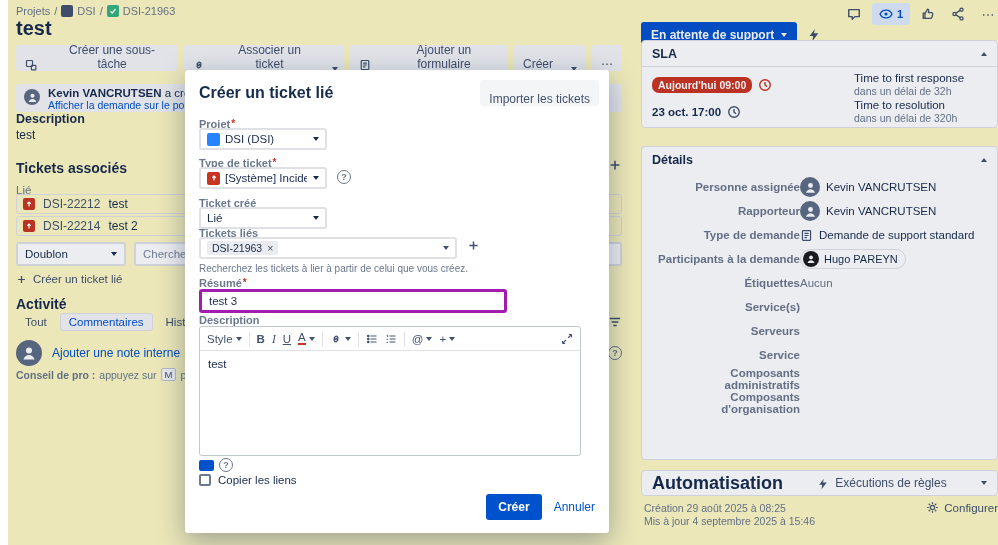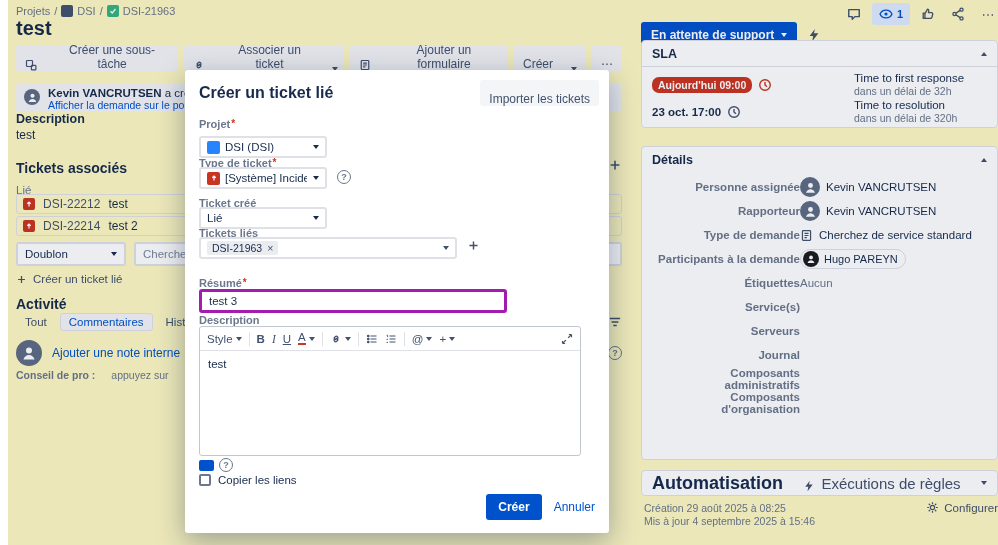--- a/index.html
+++ b/index.html
@@ -64,21 +64,21 @@
   .tab.sel-tab { background:#F4F5F7; border-color:#DFE1E6; color:#0052CC; }
   .tabs .filter { margin-left:auto; cursor:pointer; }
   .comment-row { position:absolute; top:340px; left:0; width:606px; display:flex; gap:10px;
     align-items:center; }
   .comment-row a { color:#0052CC; text-decoration:none; font-size:12px; cursor:pointer; }
   .comment-row .sep { color:#42526E; }
   .qmark { width:14px; height:14px; border:1.5px solid #6B778C; border-radius:50%; color:#6B778C;
     font-size:9px; display:inline-flex; align-items:center; justify-content:center; font-weight:700; }
   .qmark::after { content:"?"; }
   .comment-row .qmark { margin-left:auto; }
-  .tip { position:absolute; top:368px; font-size:10.5px; color:#6B778C; display:flex; gap:16px;
+  .tip { position:absolute; top:368px; font-size:10.5px; color:#6B778C; display:flex; gap:4px;
     align-items:center; }
   .tip b { font-weight:700; }
   .kbd { border:1px solid #C1C7D0; background:#FAFBFC; border-radius:2px; padding:0 3px;
     font-size:9.5px; color:#42526E; }
 
   
   .top-actions { position:absolute; top:3px; right:6px; display:flex; gap:6px; align-items:center; }
   .icon-btn { height:22px; min-width:24px; display:inline-flex; align-items:center; justify-content:center;
     gap:4px; border:none; background:transparent; border-radius:3px; cursor:pointer; color:#42526E;
     font-size:13px; font-family:inherit; }
@@ -108,21 +108,21 @@
   .d-rows { padding:2px 10px 0 10px; }
   .d-row { height:24px; display:flex; align-items:center; }
   .d-label { width:148px; flex:0 0 148px; font-size:11.5px; font-weight:700; color:#6B778C;text-align:right; }
   .d-value { flex:1; display:flex; align-items:center; gap:6px; font-size:11.5px; color:#172B4D; }
   .chip { display:inline-flex; align-items:center; gap:5px; border:1px solid #DFE1E6;
     border-radius:12px; padding:1px 7px 1px 2px; font-size:11px; }
   .muted { color:#6B778C; }
   .auto-box { top:470px; height:26px; }
   .auto-head { height:24px; display:flex; align-items:center; padding:0 10px; cursor:pointer; }
   .auto-title { font-size:18px; font-weight:700; }
-  .auto-mid { margin:0 auto; display:flex; align-items:flex-end; gap:6px; font-size:15px; color:#42526E; }
+  .auto-mid { margin:0 auto; display:flex; align-items:flex-end; gap:6px; font-size:12px; color:#42526E; }
   .rp-footer { position:absolute; top:502px; left:3px; font-size:10.5px; color:#6B778C; line-height:13px; }
   .configure { position:absolute; top:501px; right:0; display:inline-flex; align-items:center; gap:5px;
     color:#42526E; font-size:11.5px; cursor:pointer; }
 
   
   .overlay { position:absolute; inset:0; background:rgba(9,30,66,0.08); z-index:8; }
   .modal { position:absolute; left:177px; top:70px; width:424px; height:463px; background:#fff;
     border-radius:3px; box-shadow:0 8px 28px rgba(9,30,66,0.35); z-index:10; }
   .m-title { position:absolute; left:14px; top:14px; font-size:16px; font-weight:600; }
   .m-import { position:absolute; right:10px; top:10px; height:26px; }
@@ -433,21 +433,21 @@
         </div>
         <div class="d-row">
           <div class="d-label">Type de demande</div>
           <div class="d-value">
             <span class="ic">
               <svg width="13" height="13" viewBox="0 0 16 16" fill="none" stroke="currentColor" stroke-width="1.5">
                   <rect x="3" y="2" width="10" height="12" rx="1"></rect>
                   <path d="M5.5 5.5h5M5.5 8h5M5.5 10.5h3"></path>
                 </svg>
             </span>
-            <span>Cherchez de service standard</span>
+            <span>Demande de support standard</span>
           </div>
         </div>
         <div class="d-row">
           <div class="d-label">Participants à la demande</div>
           <div class="d-value">
             <span class="chip">
               <span class="avatar av16 av-dark">
                   <svg width="10" height="10" viewBox="0 0 16 16">
                     <circle cx="8" cy="5.5" r="3" fill="#fff"></circle>
                     <path d="M2.5 14.5c.8-3 3-4.5 5.5-4.5s4.7 1.5 5.5 4.5z" fill="#fff"></path>
@@ -465,21 +465,21 @@
         </div>
         <div class="d-row">
           <div class="d-label">Service(s)</div>
 
         </div>
         <div class="d-row">
           <div class="d-label">Serveurs</div>
 
         </div>
         <div class="d-row">
-          <div class="d-label">Journal</div>
+          <div class="d-label">Service</div>
 
         </div>
         <div class="d-row">
           <div class="d-label">Composants administratifs</div>
 
         </div>
         <div class="d-row">
           <div class="d-label">Composants d'organisation</div>
 
         </div>
@@ -512,21 +512,21 @@
     </span>
   </div>
 
   <div class="overlay"></div>
 
   <div class="modal">
     <div class="m-title">Créer un ticket lié</div>
     <button class="btn-gray m-import">Importer les tickets</button>
 
     <div class="m-label req" style="top:48px">Projet</div>
-    <span class="sel m-sel" style="top:66px">
+    <span class="sel m-sel" style="top:58px">
       <span class="lbl">
         <span class="mini-sq" style="background:#2684FF"></span>
         <span>DSI (DSI)</span>
       </span>
       <span class="chev"></span>
     </span>
 
     <div class="m-label req" style="top:87px">Type de ticket</div>
     <span class="sel m-sel" style="top:97px">
       <span class="lbl">
@@ -553,20 +553,21 @@
         <span>DSI-21963</span>
         <span class="x">×</span>
       </span>
       <span class="chev"></span>
     </div>
     <span class="m-plus ic">
       <svg width="13" height="13" viewBox="0 0 16 16" fill="none" stroke="currentColor" stroke-width="1.8">
           <path d="M8 3v10M3 8h10"></path>
         </svg>
     </span>
+    <div class="m-help">Recherchez les tickets à lier à partir de celui que vous créez.</div>
 
     <div class="m-label req" style="top:207px">Résumé</div>
     <input class="m-input" value="test 3" style="">
 
     <div class="m-label" style="top:244px">Description</div>
     <div class="editor">
       <div class="ed-toolbar">
         <button class="ed-btn">
           <span>Style</span>
           <span class="chev"></span>

